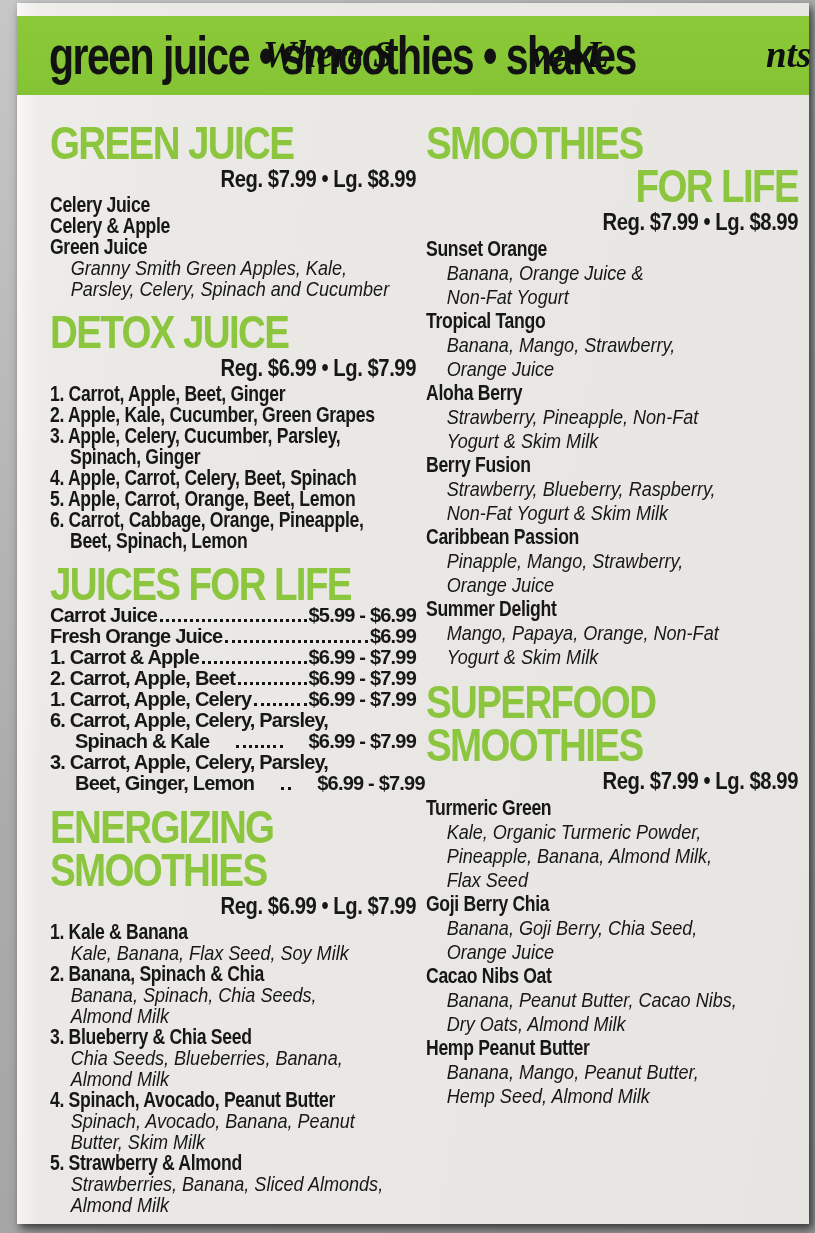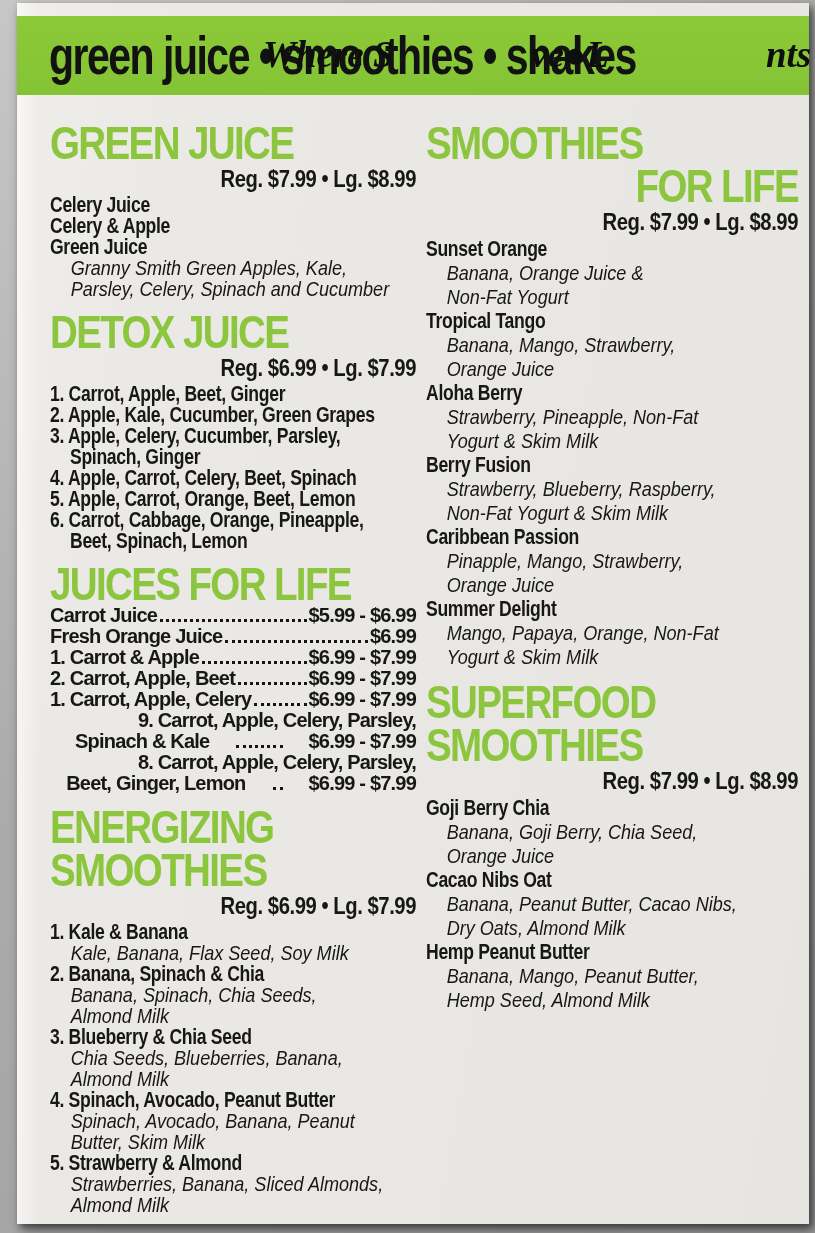--- a/index.html
+++ b/index.html
@@ -48,21 +48,21 @@
   }
   .desc-line{
     font-size:21px;font-style:italic;line-height:21px;white-space:nowrap;
     padding-left:24px;transform:scaleX(0.86);transform-origin:0 50%;
   }
   .cont{padding-left:25px;}
   .col-right .item-line{line-height:24px;}
   .col-right .desc-line{line-height:24px;}
   .leader-row{
     display:flex;align-items:baseline;font-size:20px;font-weight:bold;
-    letter-spacing:-0.8px;line-height:21px;white-space:nowrap;justify-content:flex-end;
+    letter-spacing:-0.8px;line-height:21px;white-space:nowrap;
   }
   .leader-row.cont{padding-left:25px;gap:24px;}
   .leader{flex:1;border-bottom:3px dotted #151515;margin:0 2px 3px 3px;min-width:10px;}
   .lr-price{white-space:nowrap;}
   
   .page::before{
     content:"";position:absolute;left:0;top:0;bottom:0;width:22px;
     background:linear-gradient(90deg,rgba(255,255,255,.55),rgba(255,255,255,0));
     pointer-events:none;
   }
@@ -152,31 +152,31 @@
           </div>
           <div class="menu-item">
             <div class="leader-row">
               <span class="lr-name">1. Carrot, Apple, Celery</span>
               <span class="leader"></span>
               <span class="lr-price">$6.99 - $7.99</span>
             </div>
           </div>
           <div class="menu-item">
             <div class="leader-row">
-              <span class="lr-name">9. Carrot, Apple, Celery, Parsley,</span>
+              <span class="lr-name">6. Carrot, Apple, Celery, Parsley,</span>
             </div>
             <div class="leader-row cont">
               <span class="lr-name">Spinach &amp; Kale</span>
               <span class="leader"></span>
               <span class="lr-price">$6.99 - $7.99</span>
             </div>
           </div>
           <div class="menu-item">
             <div class="leader-row">
-              <span class="lr-name">8. Carrot, Apple, Celery, Parsley,</span>
+              <span class="lr-name">3. Carrot, Apple, Celery, Parsley,</span>
             </div>
             <div class="leader-row cont">
               <span class="lr-name">Beet, Ginger, Lemon</span>
               <span class="leader"></span>
               <span class="lr-price">$6.99 - $7.99</span>
             </div>
           </div>
         </div>
         <div class="section">
           <div class="sec-title-line">ENERGIZING</div>
@@ -241,20 +241,26 @@
           <div class="menu-item">
             <div class="item-line">Summer Delight</div>
             <div class="desc-line">Mango, Papaya, Orange, Non-Fat</div>
             <div class="desc-line">Yogurt &amp; Skim Milk</div>
           </div>
         </div>
         <div class="section">
           <div class="sec-title-line">SUPERFOOD</div>
           <div class="sec-title-line">SMOOTHIES</div>
           <div class="price-line">Reg. $7.99 • Lg. $8.99</div>
+          <div class="menu-item">
+            <div class="item-line">Turmeric Green</div>
+            <div class="desc-line">Kale, Organic Turmeric Powder,</div>
+            <div class="desc-line">Pineapple, Banana, Almond Milk,</div>
+            <div class="desc-line">Flax Seed</div>
+          </div>
           <div class="menu-item">
             <div class="item-line">Goji Berry Chia</div>
             <div class="desc-line">Banana, Goji Berry, Chia Seed,</div>
             <div class="desc-line">Orange Juice</div>
           </div>
           <div class="menu-item">
             <div class="item-line">Cacao Nibs Oat</div>
             <div class="desc-line">Banana, Peanut Butter, Cacao Nibs,</div>
             <div class="desc-line">Dry Oats, Almond Milk</div>
           </div>

